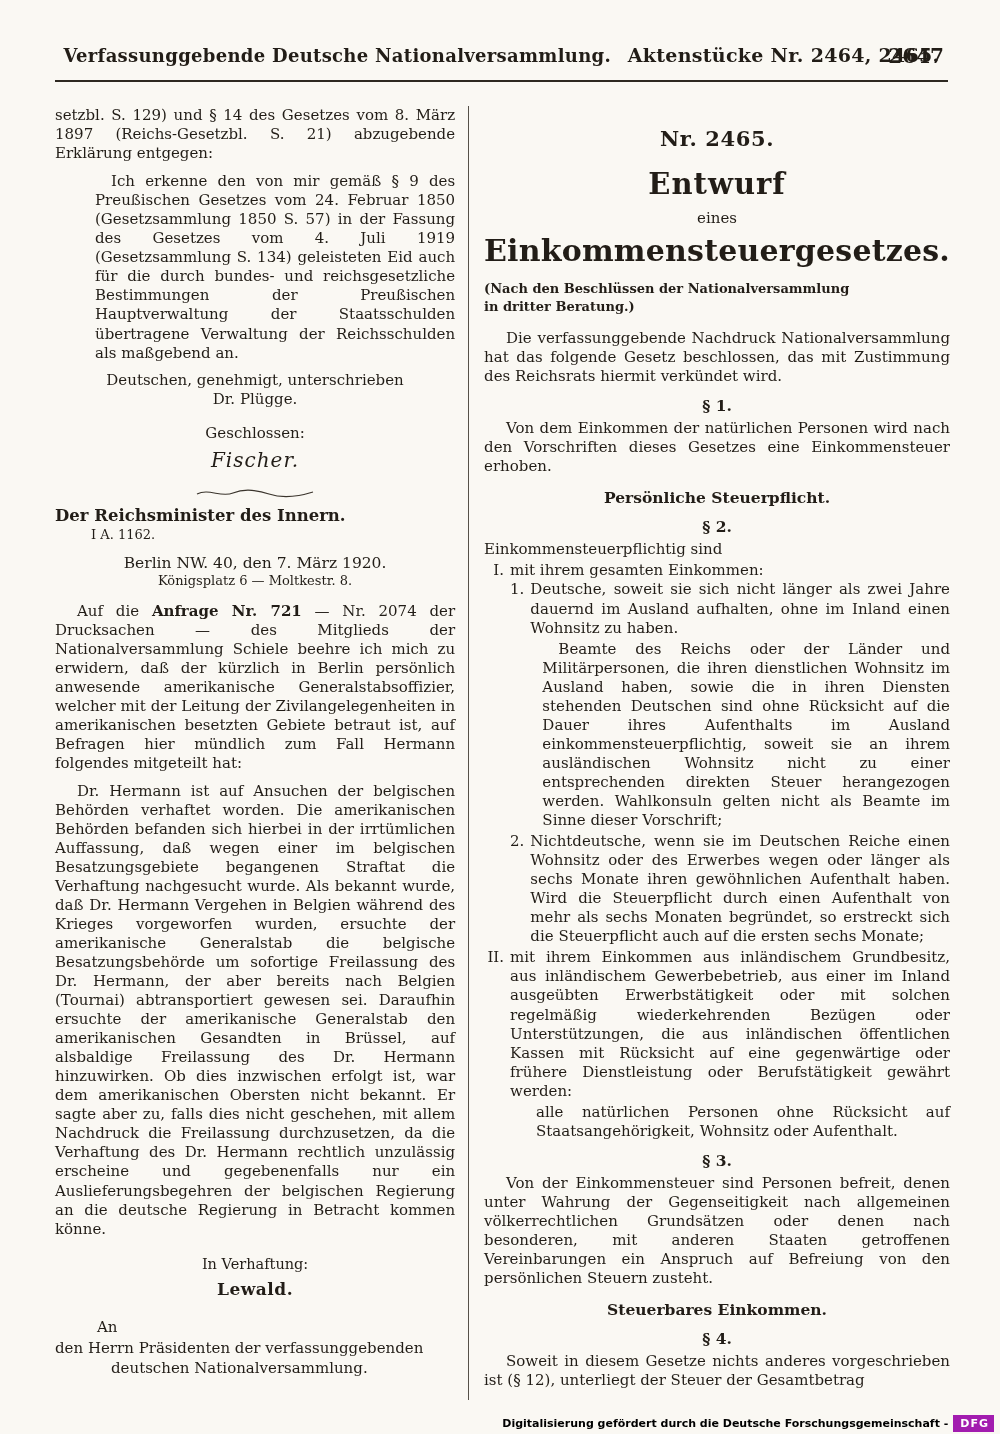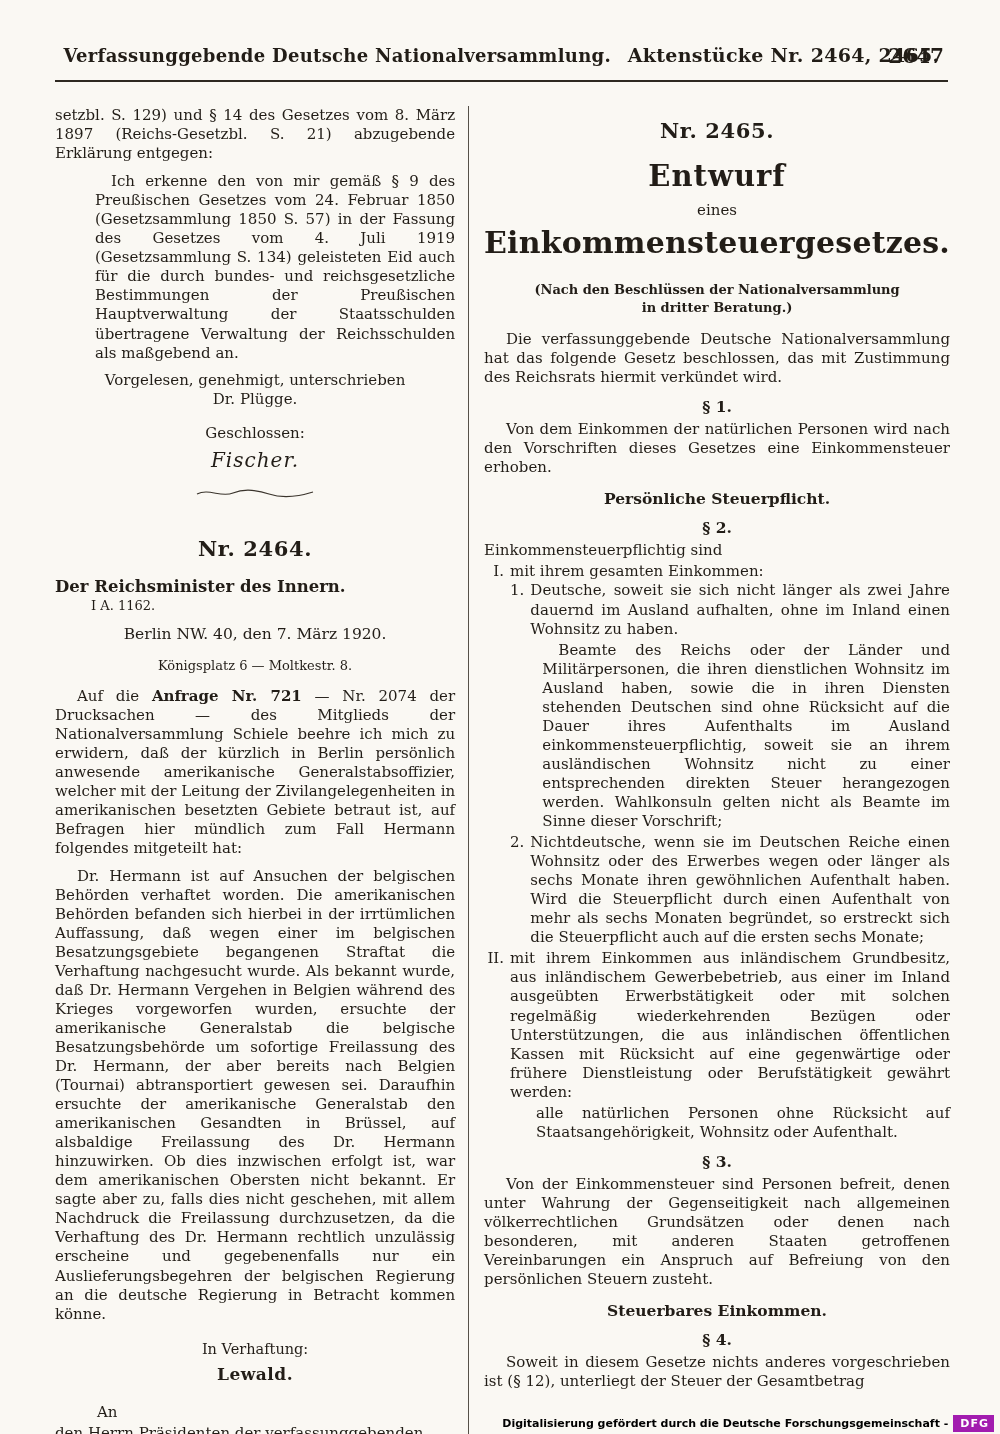--- a/index.html
+++ b/index.html
@@ -52,34 +52,34 @@
   .center-block { text-align:center; font-size:15px; line-height:1.3; }
   .attestation { margin:8px 0 14px; }
   .closed { margin:6px 0 2px; }
   .signature { font-style:italic; font-size:20px; margin-top:4px; letter-spacing:1px; }
   .flourish-wrap { text-align:center; margin:10px 0 4px; }
   .doc-number { text-align:center; font-size:21px; font-weight:bold; letter-spacing:.6px; margin:34px 0 16px; }
   .minister { font-weight:bold; font-size:16.5px; }
   .fileref { font-size:13px; margin:2px 0 0 36px; }
   .dateline-block { text-align:center; margin:12px 0 14px; }
   .dateline { font-size:15.5px; }
-  .address  { font-size:13px; margin-top:15px; }
+  .address  { font-size:13px; margin-top:1px; }
   .vertretung { margin:16px 0 6px; }
   .vertretung .label-line { font-size:14.5px; }
   .strong-name { font-weight:bold; font-size:17px; margin-top:4px; letter-spacing:.5px; }
   .addressee { margin-top:18px; font-size:15px; line-height:1.3; }
   .addressee .an { margin-left:42px; margin-bottom:2px; }
   .addressee .l2 { margin-left:56px; }
 
   
   .law-title { text-align:center; }
   .entwurf { font-size:29px; font-weight:bold; margin:16px 0 8px; letter-spacing:1px; }
   .eines   { font-size:15px; margin-bottom:6px; }
   .gesetz  { font-size:30px; font-weight:bold; letter-spacing:.2px; margin-bottom:12px; white-space:nowrap; }
-  .subtitle { text-align:center; font-weight:bold; font-size:13px; line-height:1.35; margin:21px 0 14px; }
+  .subtitle { font-weight:bold; font-size:13px; line-height:1.35; margin:12px 0 14px; }
   .para-head { text-align:center; font-size:15.5px; font-weight:600; margin:10px 0 4px; }
   .section-head { text-align:center; font-size:15.5px; font-weight:bold; margin:12px 0 6px; }
   .list-row { display:flex; }
   .list-row .label { flex:0 0 auto; text-align:right; padding-right:6px; font-size:15px; line-height:1.27; }
   .list-row .text  { flex:1; }
   .level1 .label { min-width:26px; }
   .level2 { margin-left:26px; }
   .level2 .label { min-width:20px; }
   .sub-indent { text-indent:16px; margin-left:12px; }
   .hanging-all { margin-left:52px; }
@@ -115,36 +115,35 @@
 
   <main class="columns">
 
     <section class="col-left">
 
       <p class="body">setzbl. S. 129) und § 14 des Gesetzes vom 8. März 1897 (Reichs-Gesetzbl. S. 21) abzugebende Erklärung entgegen:</p>
 
       <p class="body oath">Ich erkenne den von mir gemäß § 9 des Preußischen Gesetzes vom 24. Februar 1850 (Gesetzsammlung 1850 S. 57) in der Fassung des Gesetzes vom 4. Juli 1919 (Gesetzsammlung S. 134) geleisteten Eid auch für die durch bundes- und reichsgesetzliche Bestimmungen der Preußischen Hauptverwaltung der Staatsschulden übertragene Verwaltung der Reichsschulden als maßgebend an.</p>
 
       <div class="center-block attestation">
-        <div>Vorgelesen, genehmigt, unterschrieben</div>
+        <div>Deutschen, genehmigt, unterschrieben</div>
         <div>Dr. Plügge.</div>
       </div>
 
       <div class="center-block closed">
         <div>Geschlossen:</div>
         <div class="signature">Fischer.</div>
       </div>
 
       <div class="flourish-wrap">
         <svg width="120" height="10" viewBox="0 0 120 10" aria-hidden="true">
           <path d="M2 6 C 14 0, 26 10, 38 5 S 62 2, 74 6 S 102 9, 118 4" fill="none" stroke="#3a342c" stroke-width="1.2"></path>
         </svg>
       </div>
 
-      <h2 class="doc-number">Nr. 2464.</h2>
 
       <div>
         <div class="minister">Der Reichsminister des Innern.</div>
         <div class="fileref">I A. 1162.</div>
       </div>
 
       <div class="dateline-block">
         <div class="dateline">Berlin NW. 40, den 7. März 1920.</div>
         <div class="address">Königsplatz 6 — Moltkestr. 8.</div>
       </div>
@@ -163,34 +162,34 @@
         <div>den Herrn Präsidenten der verfassunggebenden</div>
         <div class="l2">deutschen Nationalversammlung.</div>
       </div>
 
     </section>
 
     <div class="col-divider"></div>
 
     <section class="col-right">
 
-      <h2 class="doc-number" style="margin-top:12px">Nr. 2465.</h2>
+      <h2 class="doc-number" style="margin-top:20px">Nr. 2465.</h2>
 
       <div class="law-title">
         <div class="entwurf">Entwurf</div>
         <div class="eines">eines</div>
         <div class="gesetz">Einkommensteuergesetzes.</div>
       </div>
 
       <div class="subtitle">
         <div>(Nach den Beschlüssen der Nationalversammlung</div>
         <div>in dritter Beratung.)</div>
       </div>
 
-      <p class="body indent">Die verfassunggebende Deutsche Nationalversammlung hat das folgende Gesetz beschlossen, das mit Zustimmung des Reichsrats hiermit verkündet wird.</p>
+      <p class="body indent">Die verfassunggebende Nachdruck Nationalversammlung hat das folgende Gesetz beschlossen, das mit Zustimmung des Reichsrats hiermit verkündet wird.</p>
 
       <h3 class="para-head">§ 1.</h3>
       <p class="body indent">Von dem Einkommen der natürlichen Personen wird nach den Vorschriften dieses Gesetzes eine Einkommensteuer erhoben.</p>
 
       <h4 class="section-head">Persönliche Steuerpflicht.</h4>
 
       <h3 class="para-head">§ 2.</h3>
       <p class="body">Einkommensteuerpflichtig sind</p>
 
       <div class="list-row level1">

